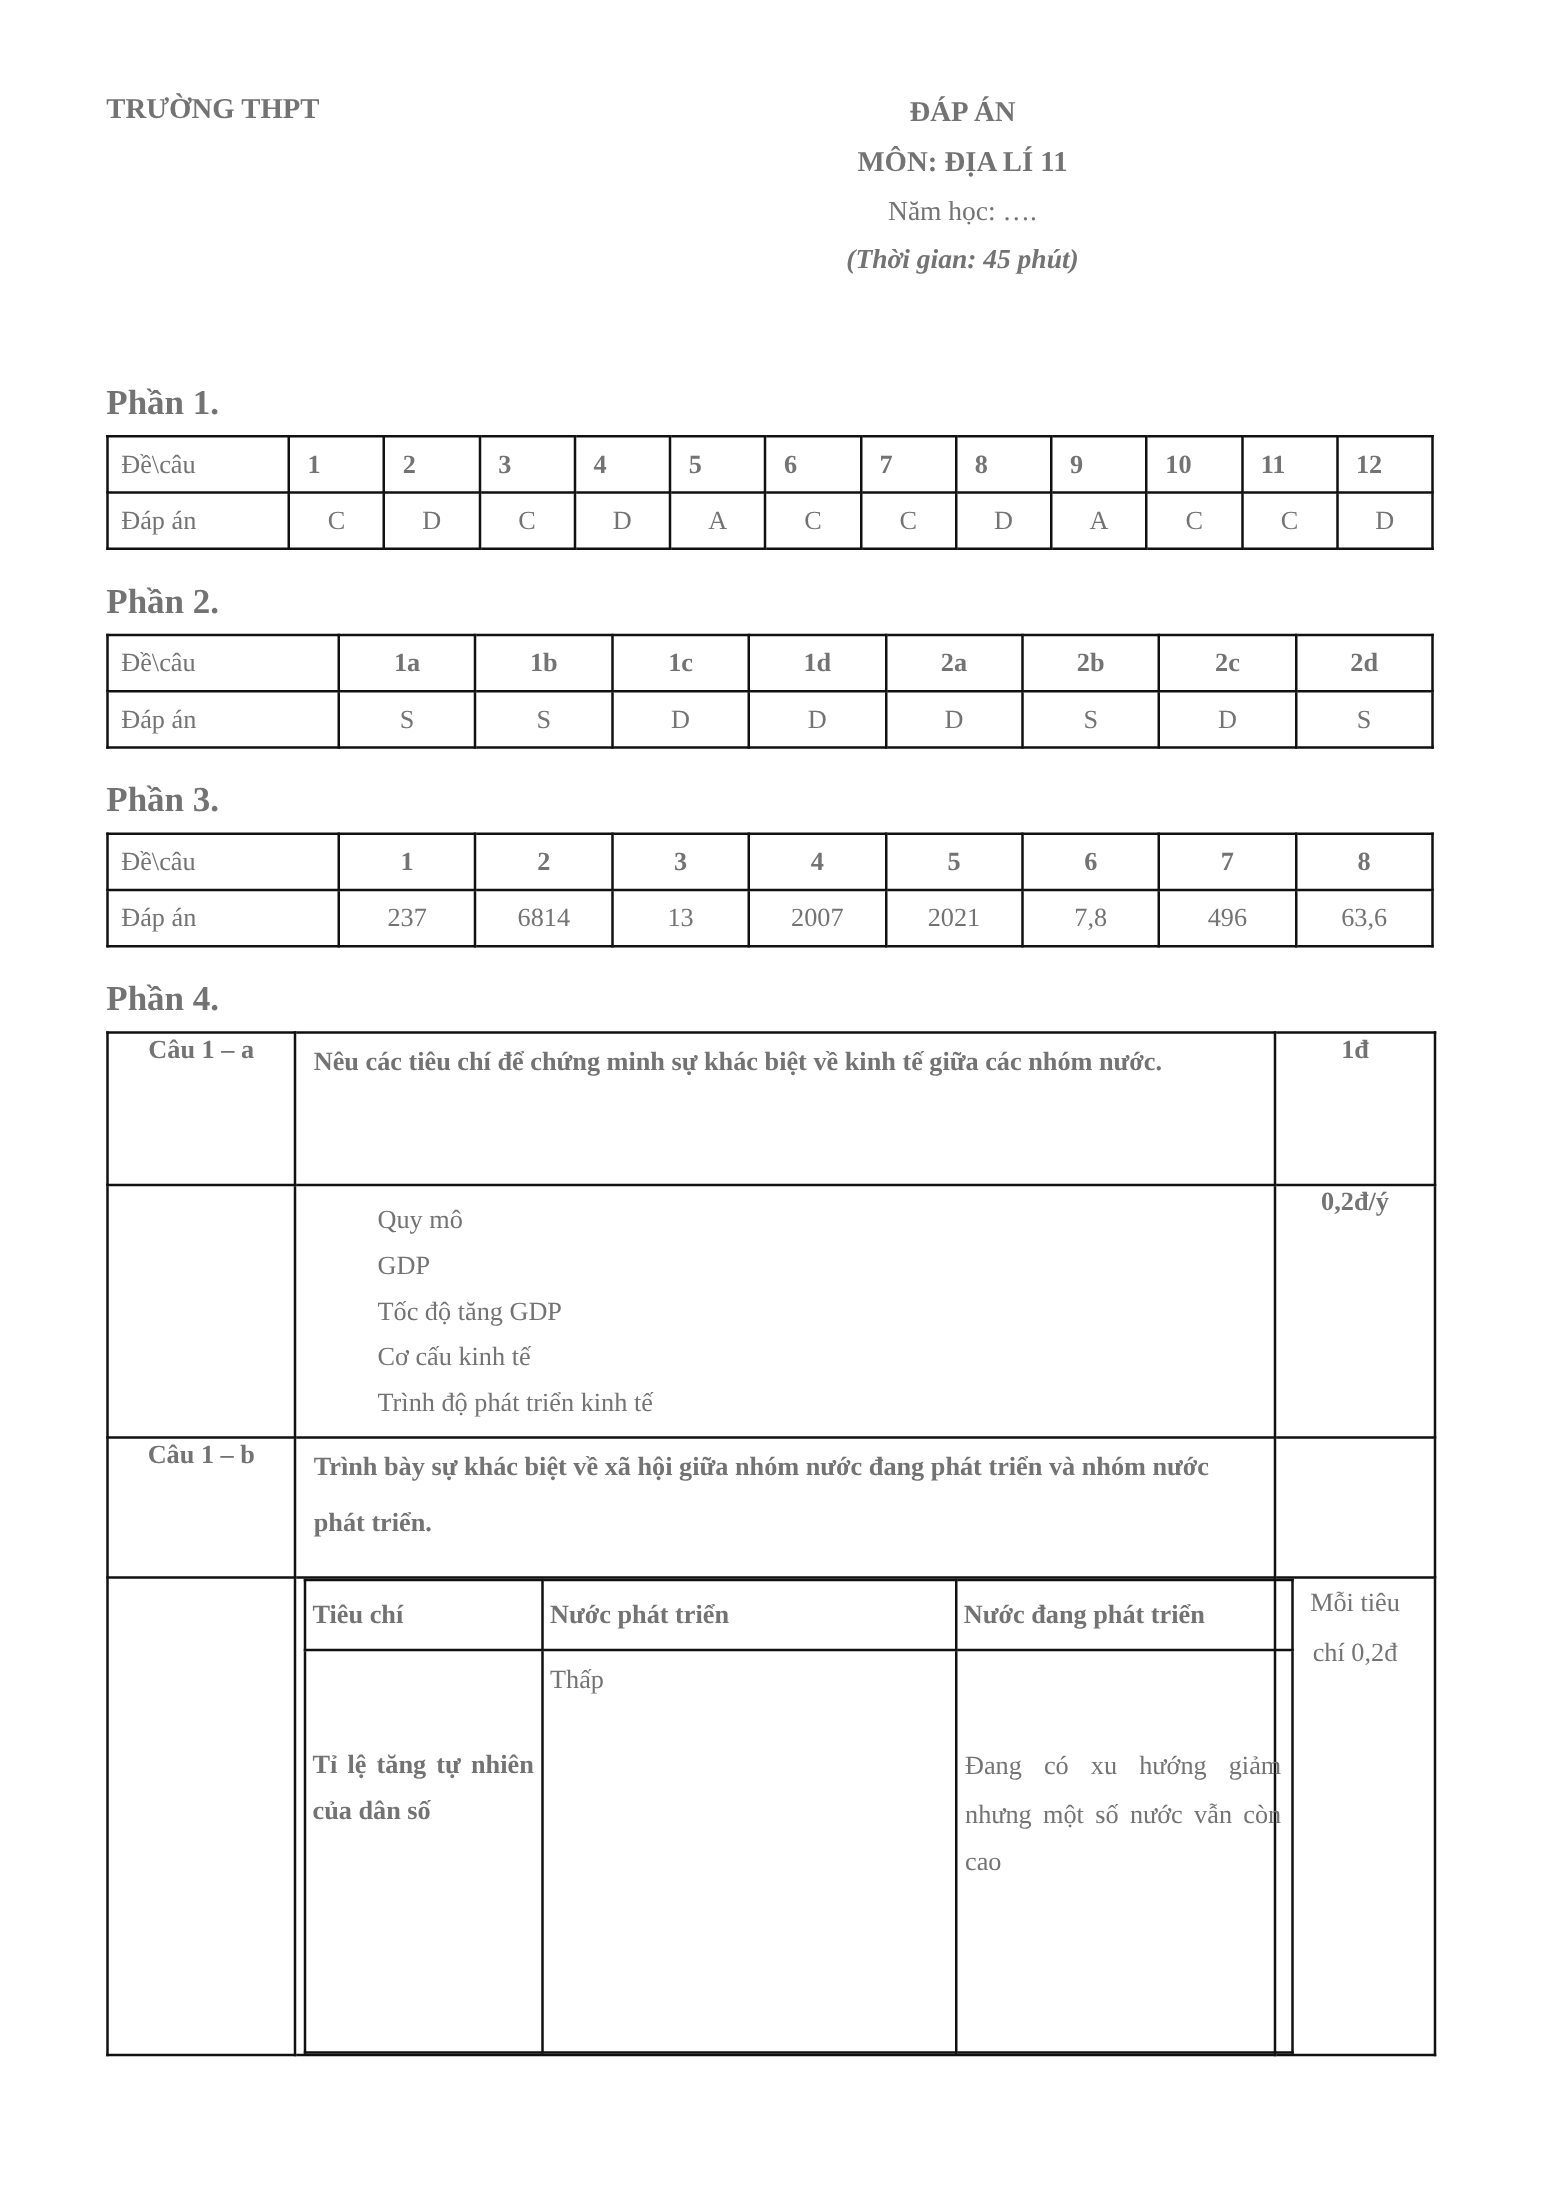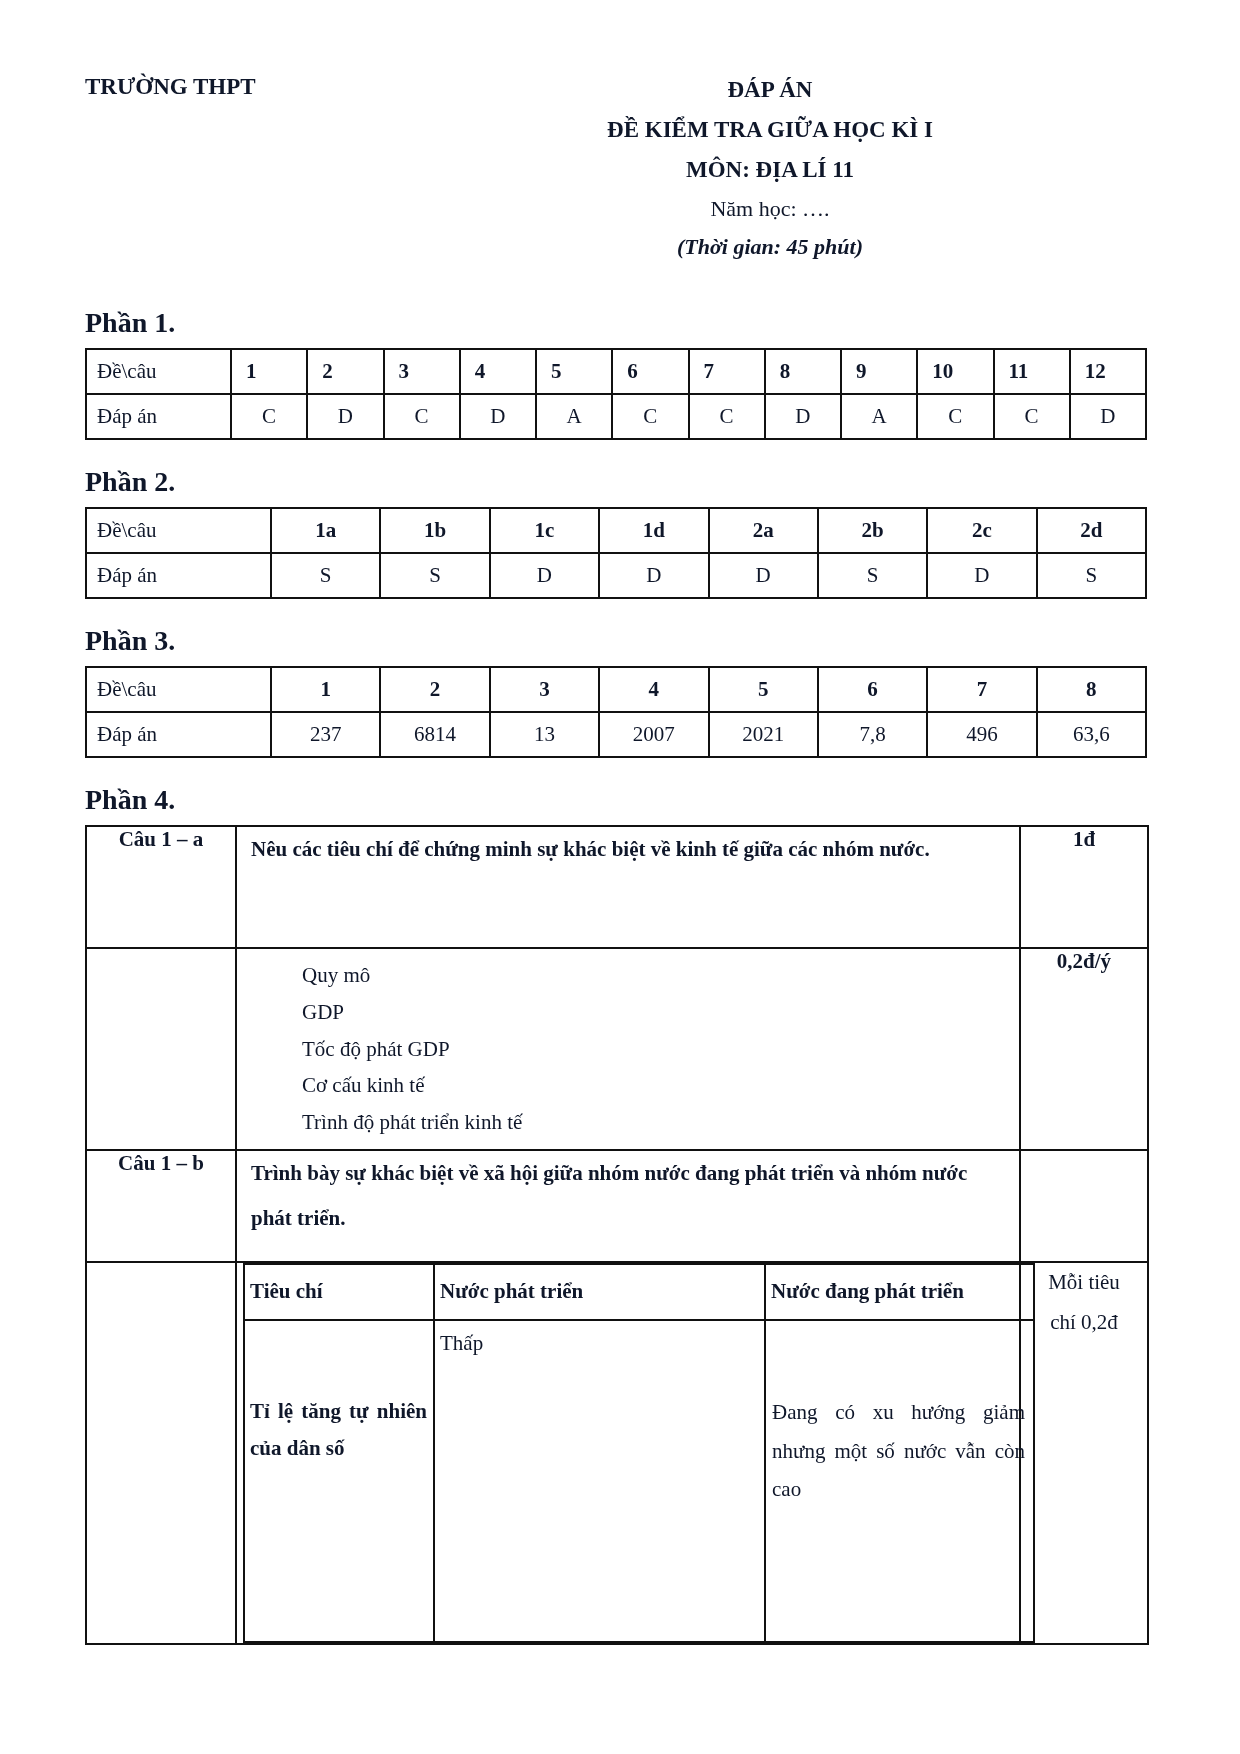--- a/index.html
+++ b/index.html
@@ -3,21 +3,21 @@
 <meta charset="utf-8">
 <style>
   * { margin: 0; padding: 0; box-sizing: border-box; }
   html, body { background: #ffffff; }
   .page {
     position: relative;
     width: 1240px;
     height: 1754px;
     margin: 0 auto;
     background: #ffffff;
-    color: #0f172a;
+    color: #737373;
     font-family: "Liberation Serif", "DejaVu Serif", serif;
     font-size: 21px;
     padding-top: 70px;
     overflow: hidden;
   }
   .content { width: 1062px; margin-left: 85px; }
 
   
   .doc-header { position: relative; height: 205px; }
   .school-name {
@@ -78,21 +78,20 @@
 </style>
 </head>
 <body>
 
 <div class="page">
 
   <div class="doc-header">
     <div class="school-name">TRƯỜNG THPT</div>
     <div class="title-block">
       <div class="title-line">ĐÁP ÁN</div>
-      <div class="title-line">ĐỀ KIỂM TRA GIỮA HỌC KÌ I</div>
       <div class="title-line">MÔN: ĐỊA LÍ 11</div>
       <div class="year-line">Năm học: ….</div>
       <div class="duration-line">(Thời gian: 45 phút)</div>
     </div>
   </div>
 
   <div class="content">
 
     <div class="part-heading first">Phần 1.</div>
     <table class="grid-table">
@@ -192,21 +191,21 @@
           <tr class="r1">
         <td class="cau-label col-label">Câu 1 – a</td>
         <td class="question-cell col-body">Nêu các tiêu chí để chứng minh sự khác biệt về kinh tế giữa các nhóm nước.</td>
         <td class="points-cell col-points">1đ</td>
       </tr>
       <tr class="r2">
         <td></td>
         <td class="criteria-cell">
           <div>Quy mô</div>
           <div>GDP</div>
-          <div>Tốc độ phát GDP</div>
+          <div>Tốc độ tăng GDP</div>
           <div>Cơ cấu kinh tế</div>
           <div>Trình độ phát triển kinh tế</div>
         </td>
         <td class="points-cell" style="padding-bottom:12px;">0,2đ/ý</td>
       </tr>
       <tr class="r3">
         <td class="cau-label">Câu 1 – b</td>
         <td class="question-cell">Trình bày sự khác biệt về xã hội giữa nhóm nước đang phát triển và nhóm nước phát triển.</td>
         <td></td>
       </tr>

